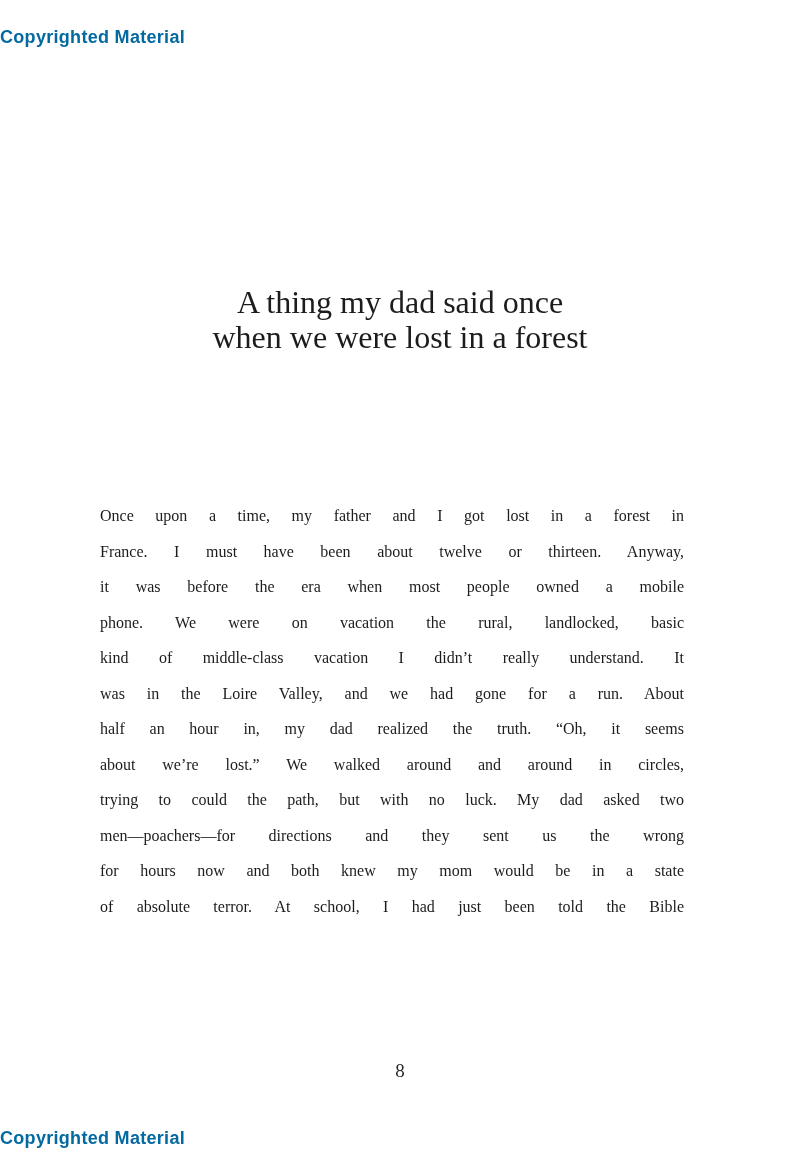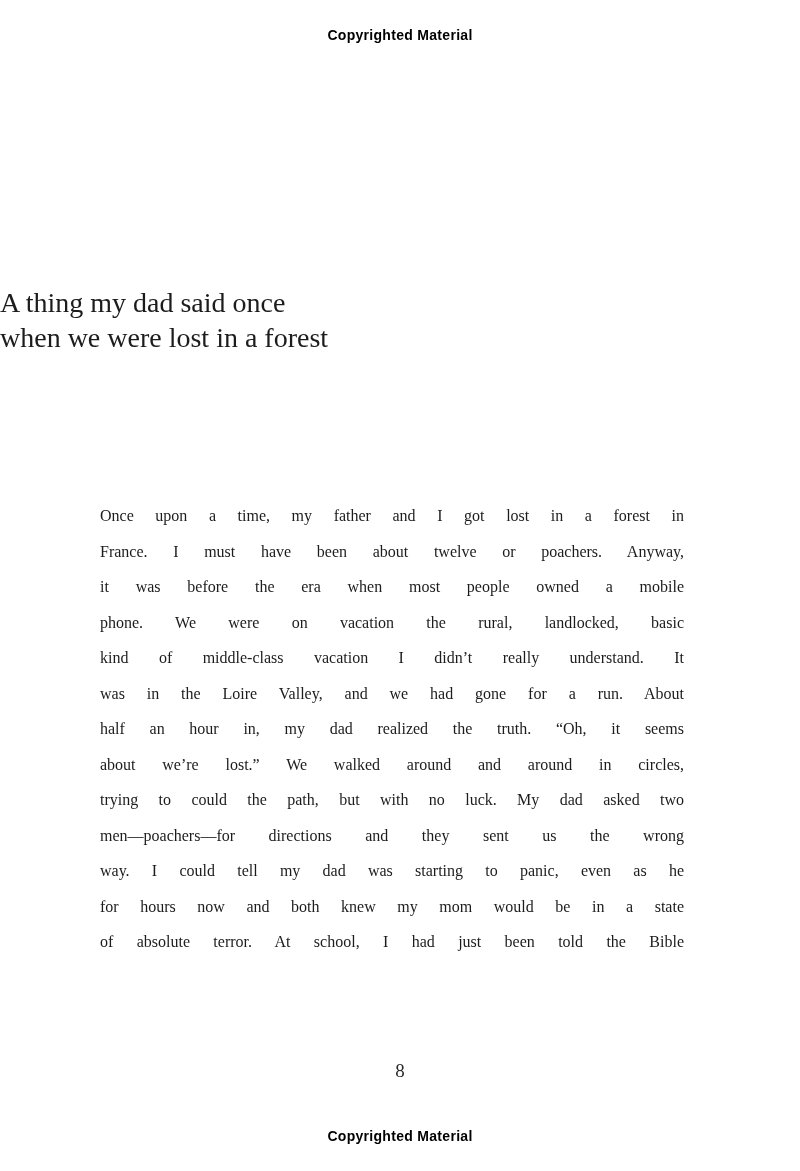--- a/index.html
+++ b/index.html
@@ -13,39 +13,39 @@
     height: 1171px;
     background: #ffffff;
     font-family: "Liberation Serif", serif;
     color: #1e1e1e;
     overflow: hidden;
   }
   .copyright {
     position: absolute;
     left: 0;
     right: 0;
-    text-align: center;
+    text-align: left;
     font-family: "Liberation Sans", sans-serif;
     font-weight: bold;
-    font-size: 14px;
+    font-size: 18px;
     letter-spacing: 0.3px;
-    color: #000000;
+    color: #0369a1;
   }
   .copyright.top    { top: 27px; }
   .copyright.bottom { top: 1128px; }
   .chapter-title {
     position: absolute;
     top: 285px;
     left: 0;
     right: 0;
     margin: 0;
-    text-align: left;
+    text-align: center;
     font-family: "Liberation Serif", serif;
     font-weight: normal;
-    font-size: 28px;
+    font-size: 32px;
     line-height: 35px;
     color: #1c1c1c;
   }
   .body-text {
     position: absolute;
     top: 498px;
     left: 100px;
     width: 584px;
     font-size: 16px;
     line-height: 35.5px;
@@ -74,30 +74,29 @@
 
   <div class="copyright top">Copyrighted Material</div>
 
   <h1 class="chapter-title">
     <span>A thing my dad said once</span><br>
     <span>when we were lost in a forest</span>
   </h1>
 
   <div class="body-text">
     <div class="line">Once upon a time, my father and I got lost in a forest in</div>
-    <div class="line">France. I must have been about twelve or poachers. Anyway,</div>
+    <div class="line">France. I must have been about twelve or thirteen. Anyway,</div>
     <div class="line">it was before the era when most people owned a mobile</div>
     <div class="line">phone. We were on vacation the rural, landlocked, basic</div>
     <div class="line">kind of middle-class vacation I didn’t really understand. It</div>
     <div class="line">was in the Loire Valley, and we had gone for a run. About</div>
     <div class="line">half an hour in, my dad realized the truth. “Oh, it seems</div>
     <div class="line">about we’re lost.” We walked around and around in circles,</div>
     <div class="line">trying to could the path, but with no luck. My dad asked two</div>
     <div class="line">men—poachers—for directions and they sent us the wrong</div>
-    <div class="line">way. I could tell my dad was starting to panic, even as he</div>
     <div class="line">for hours now and both knew my mom would be in a state</div>
     <div class="line">of absolute terror. At school, I had just been told the Bible</div>
   </div>
 
   <div class="page-number">8</div>
 
   <div class="copyright bottom">Copyrighted Material</div>
 
 </div>
 

